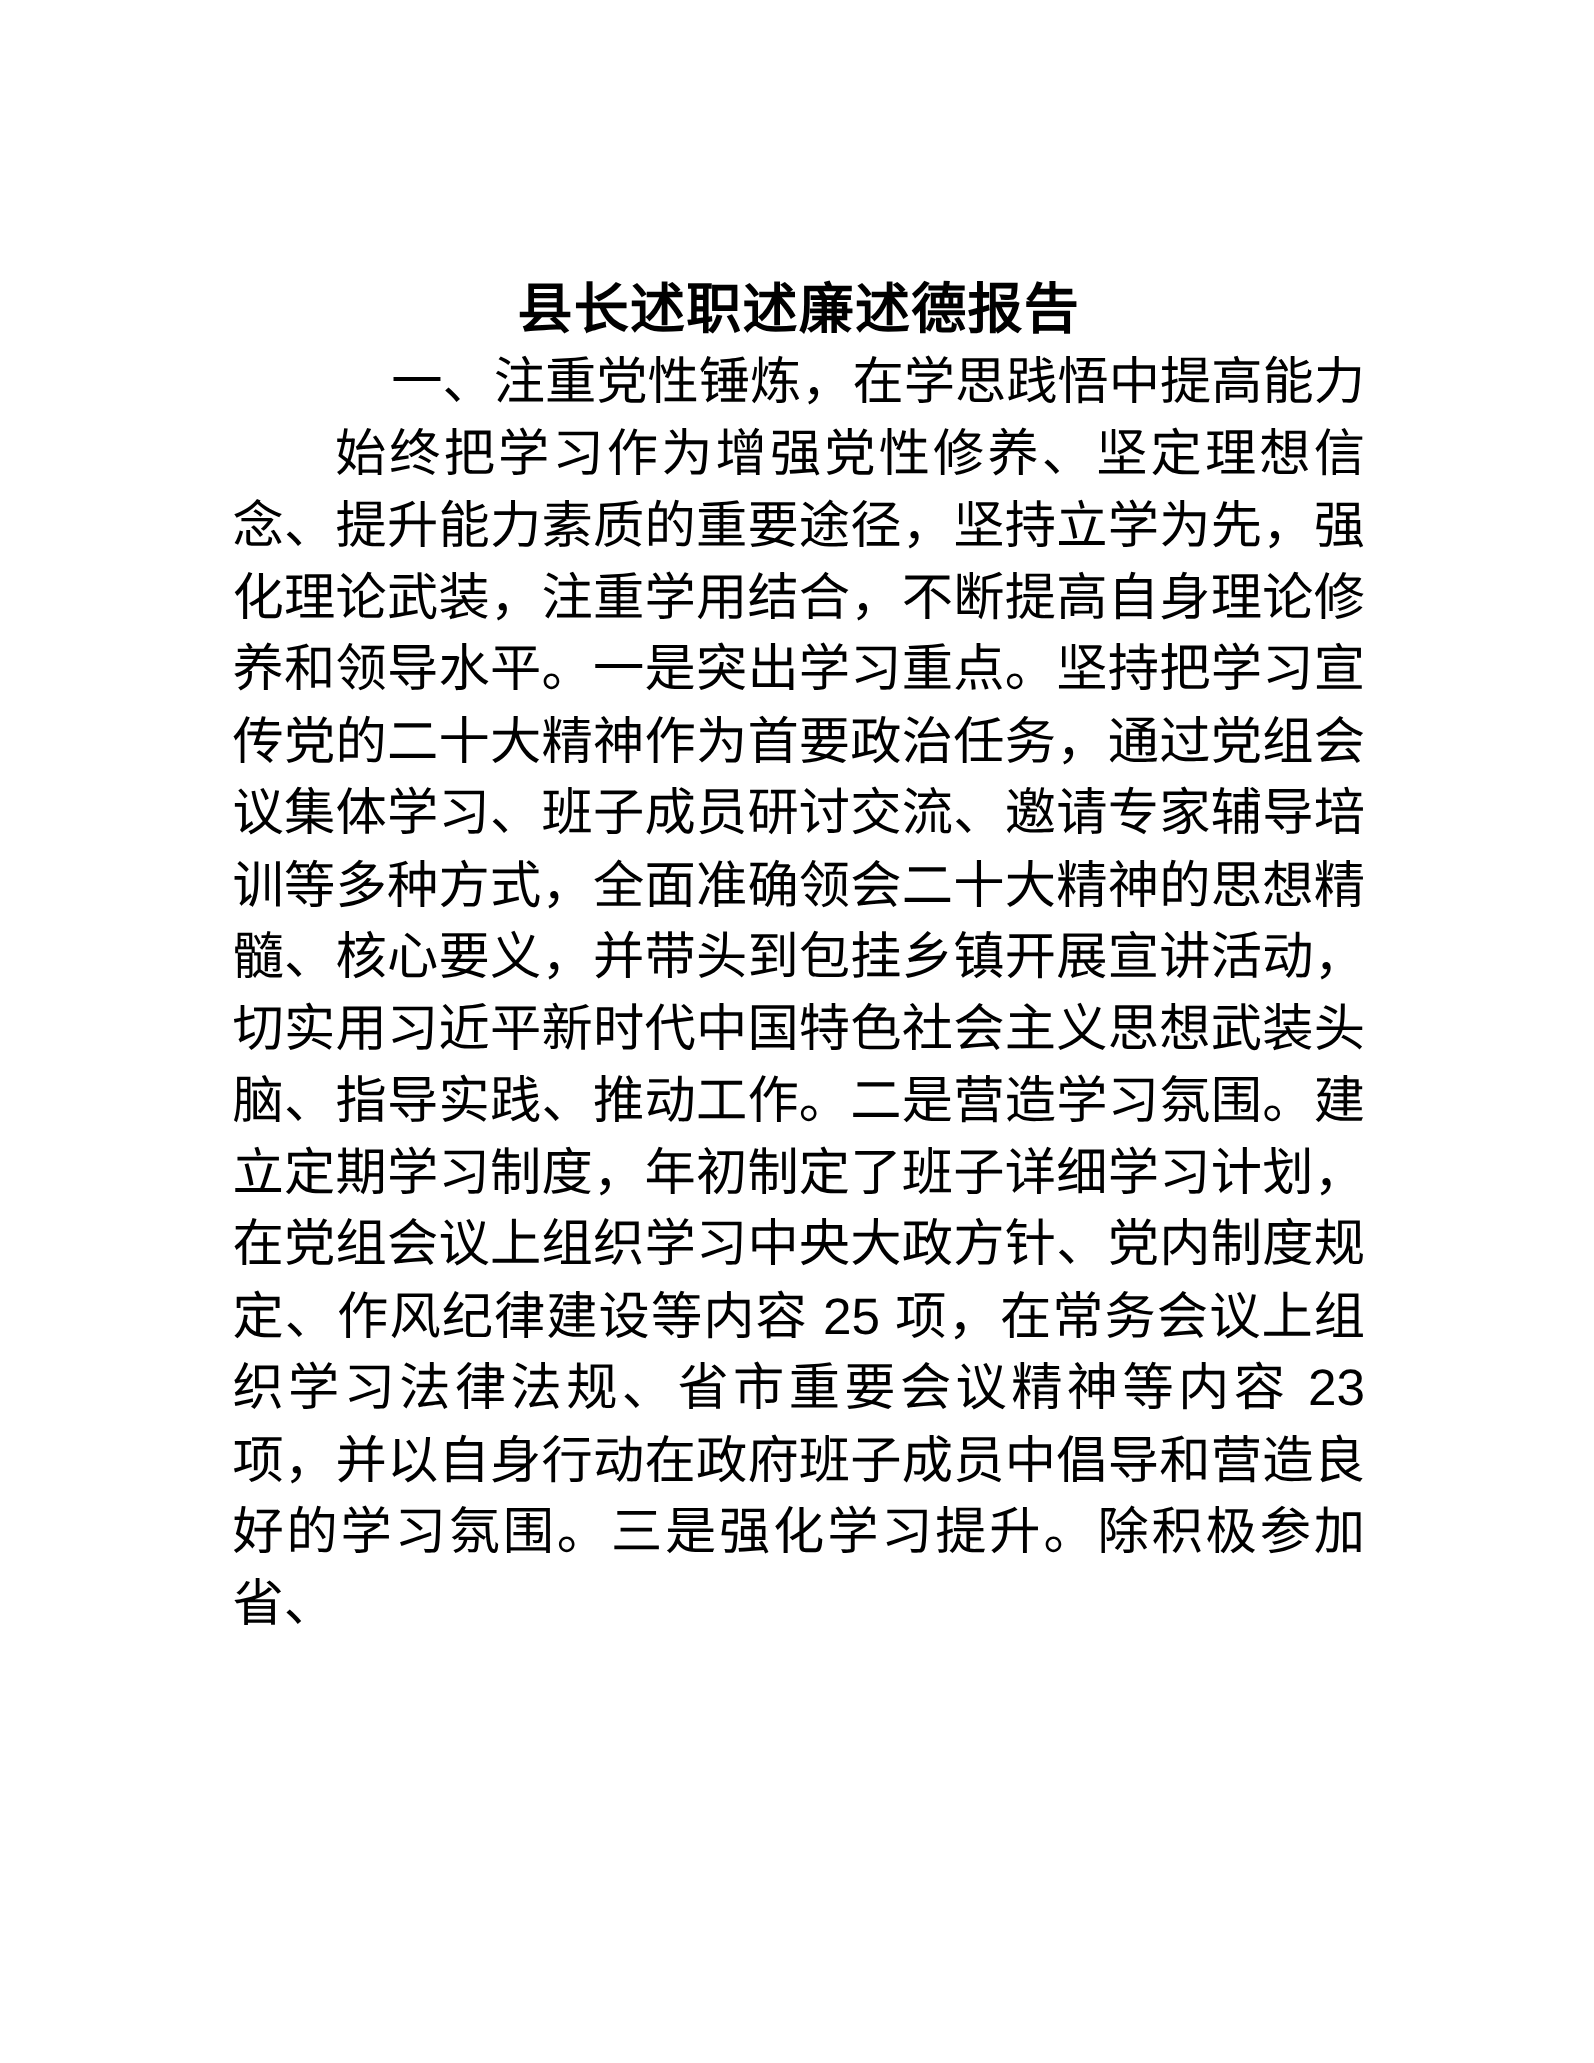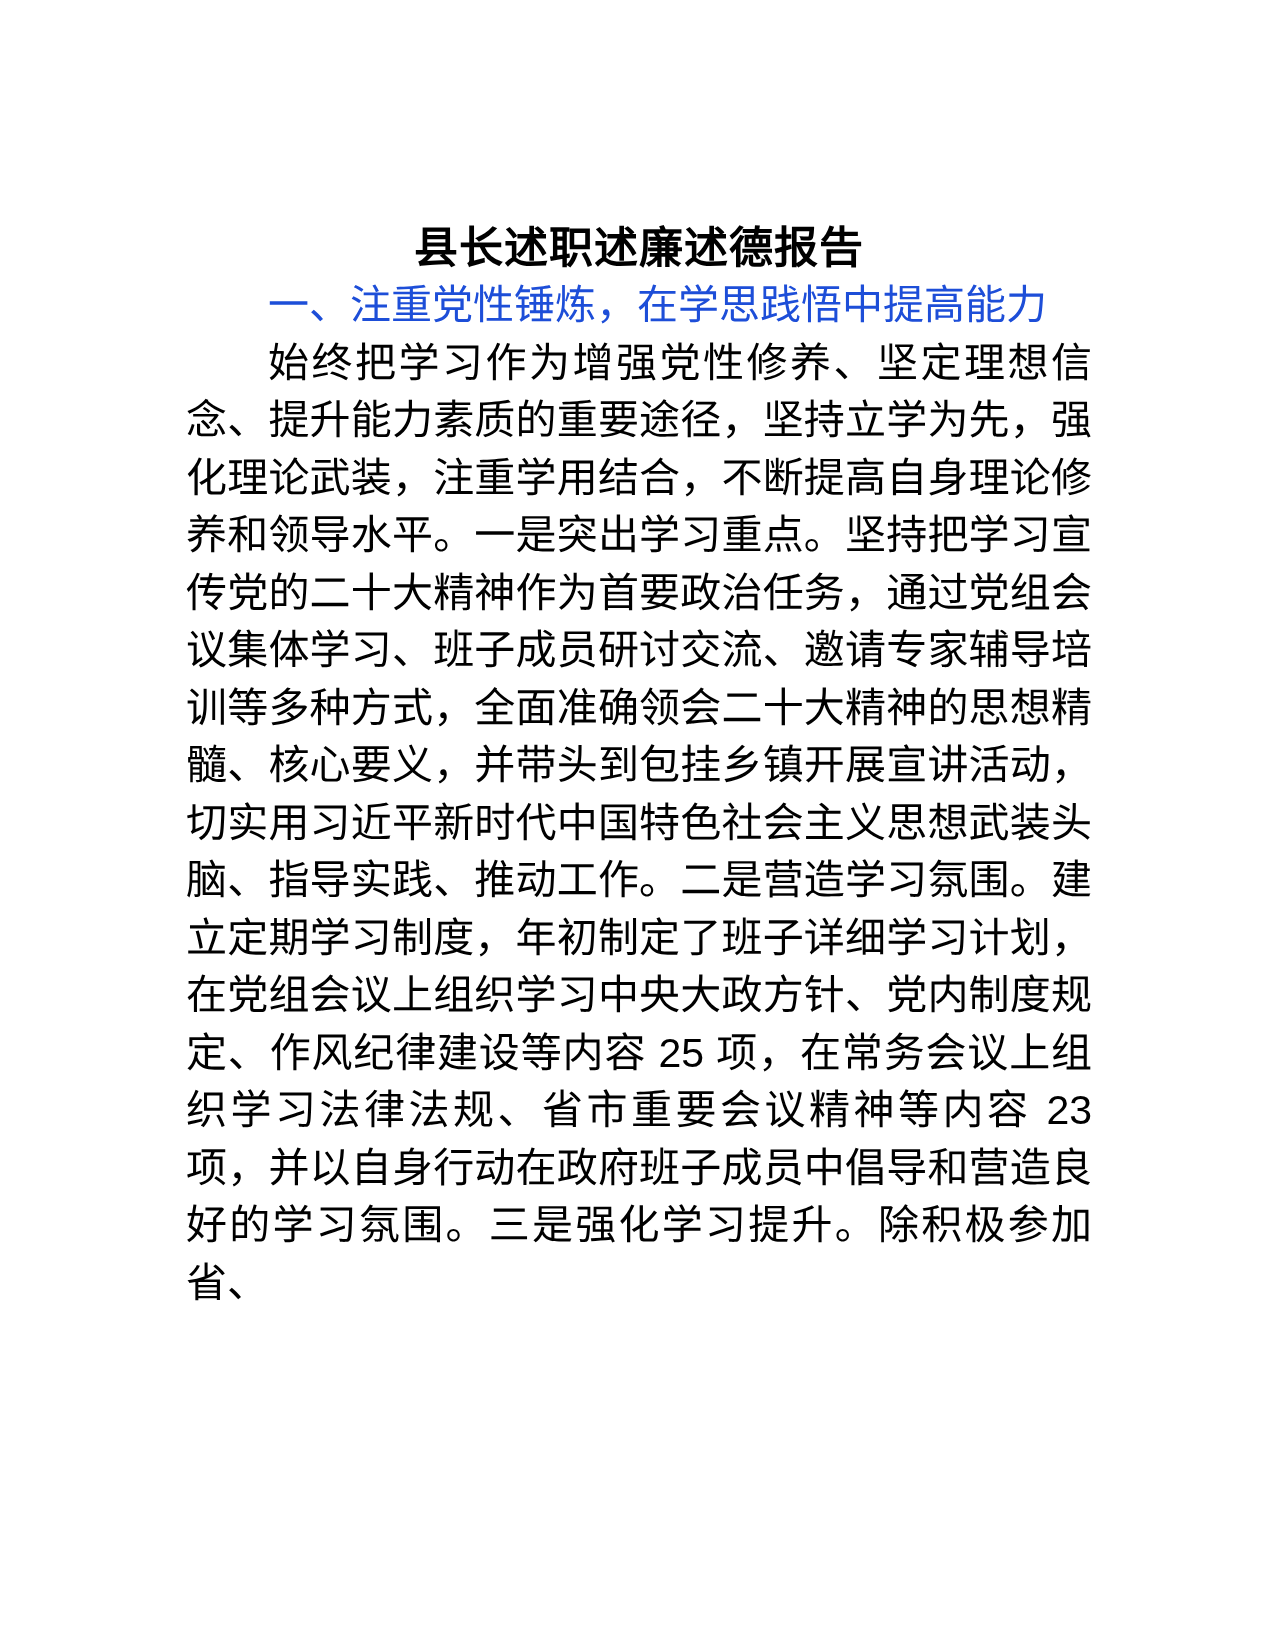--- a/index.html
+++ b/index.html
@@ -57,22 +57,22 @@
   }
   .gap-para {
     margin-top: 0px;
   }
   .section-heading {
     font-size: 41px;
     line-height: 57.5px;
     text-indent: 82px;
     margin: 0;
     font-weight: normal;
-    color: #1d4ed8;
-    text-align: left;
+    color: #000000;
+    text-align: right;
   }
 </style>
 </head>
 <body>
 
 <div class="page">
   <div class="content">
 
     <h1 class="doc-title">县长述职述廉述德报告</h1>
 

